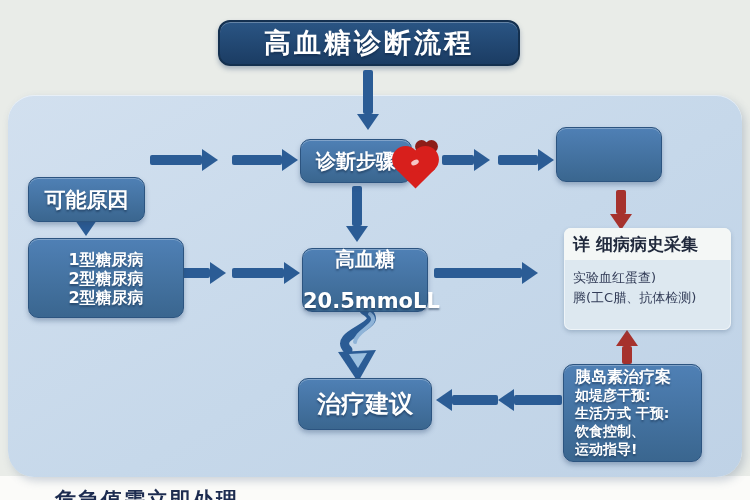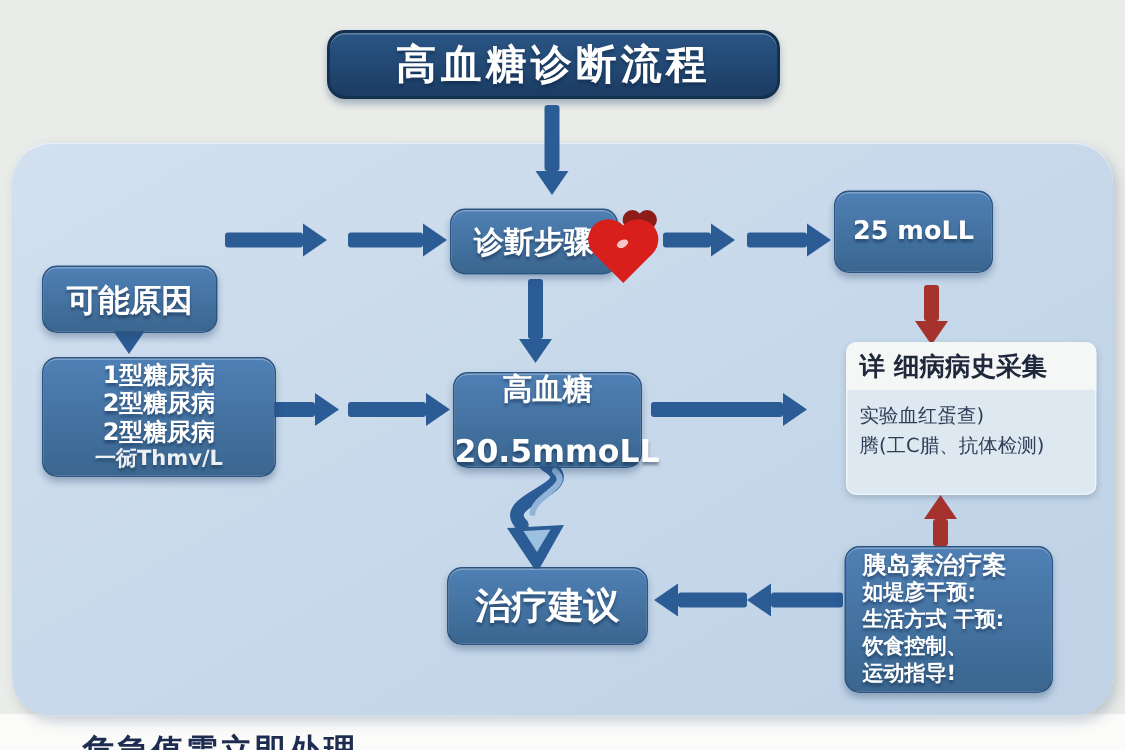--- a/index.html
+++ b/index.html
@@ -109,28 +109,26 @@
   </div>
 
   <div class="node" style="left:300px;top:139px;width:112px;height:44px;font-size:20px;">
     <span>诊斳步骤</span>
   </div>
   <div class="heart small"></div>
   <div class="heart big"></div>
   <div class="heart-gloss"></div>
 
   <div class="node" style="left:556px;top:127px;width:106px;height:55px;line-height:21px;">
-    <span style="font-size:17px;">25 moLL</span>
   </div>
 
   <div class="node" style="left:28px;top:238px;width:156px;height:80px;font-size:16px;line-height:19px;">
     <span>1型糖尿病</span>
     <span>2型糖尿病</span>
     <span>2型糖尿病</span>
-    <span style="font-size:14px;opacity:.9;">一衏Thmv/L</span>
   </div>
 
   <div class="node" style="left:302px;top:248px;width:126px;height:64px;line-height:26px;">
     <span style="font-size:20px;">高血糖</span>
     <span style="font-size:21px;margin-top:16px;">20.5mmoLL</span>
   </div>
 
   <div class="detail-panel">
     <div class="detail-hdr">详 细病病史采集</div>
     <div class="detail-body">

